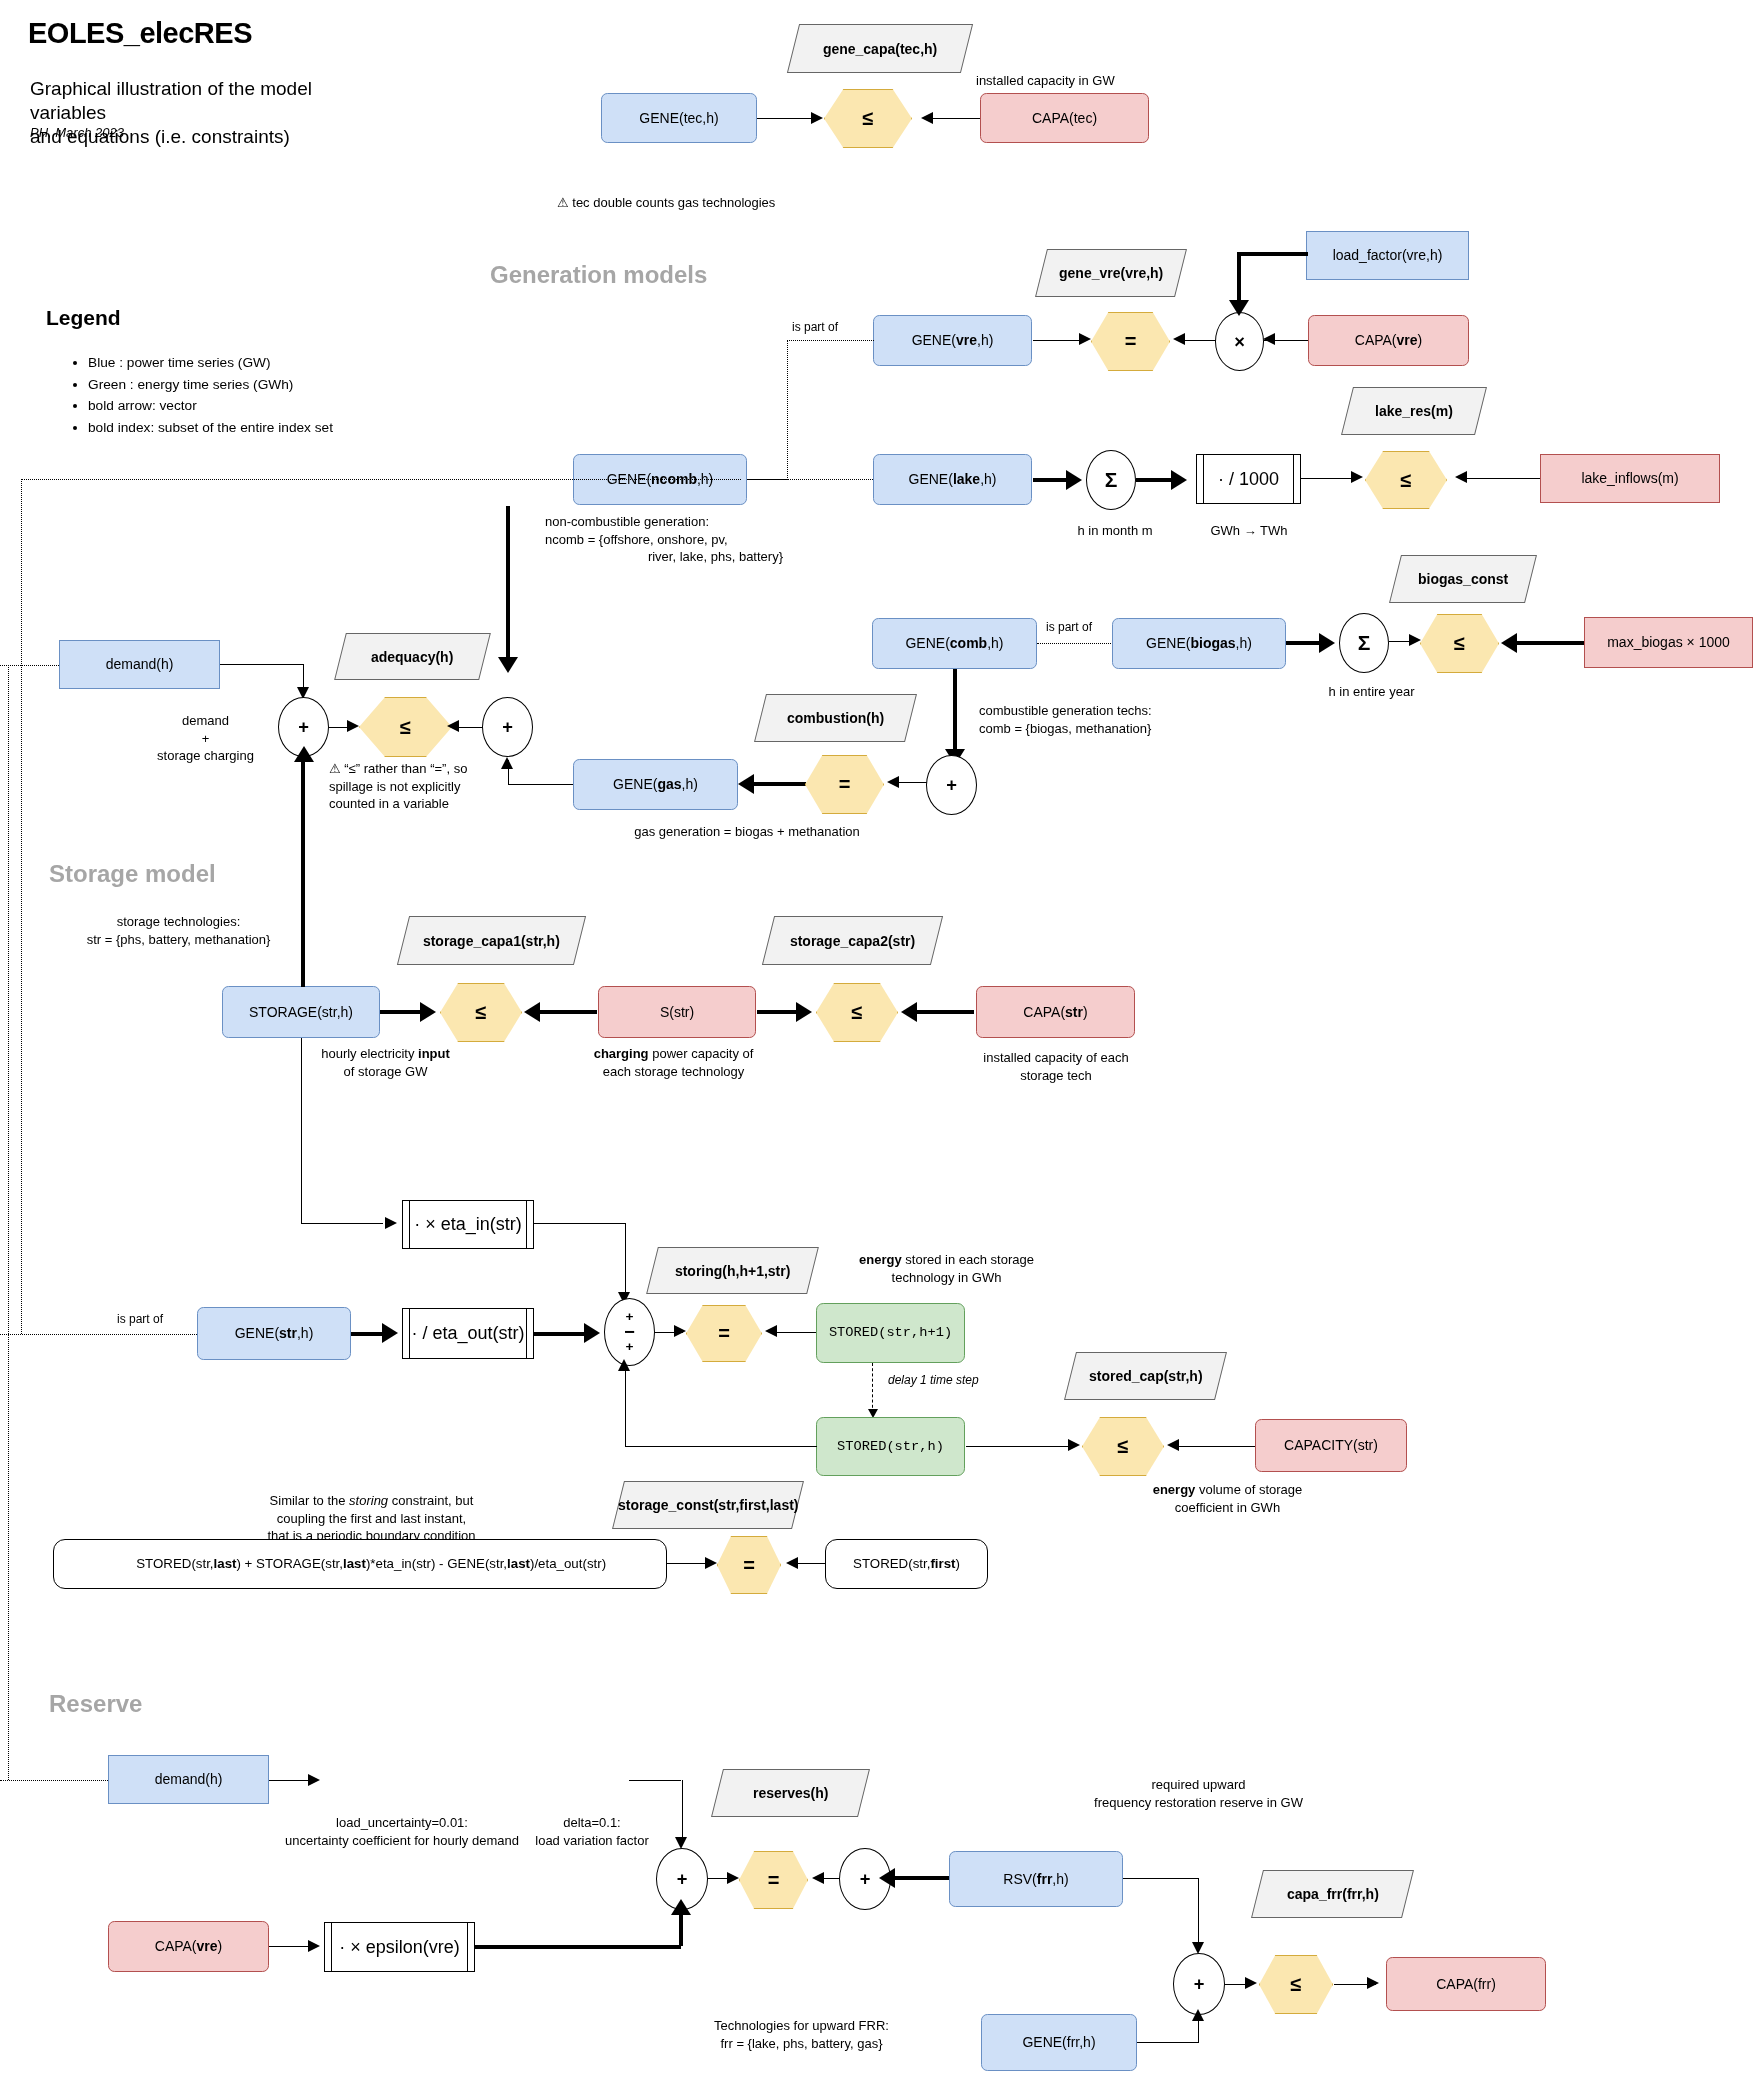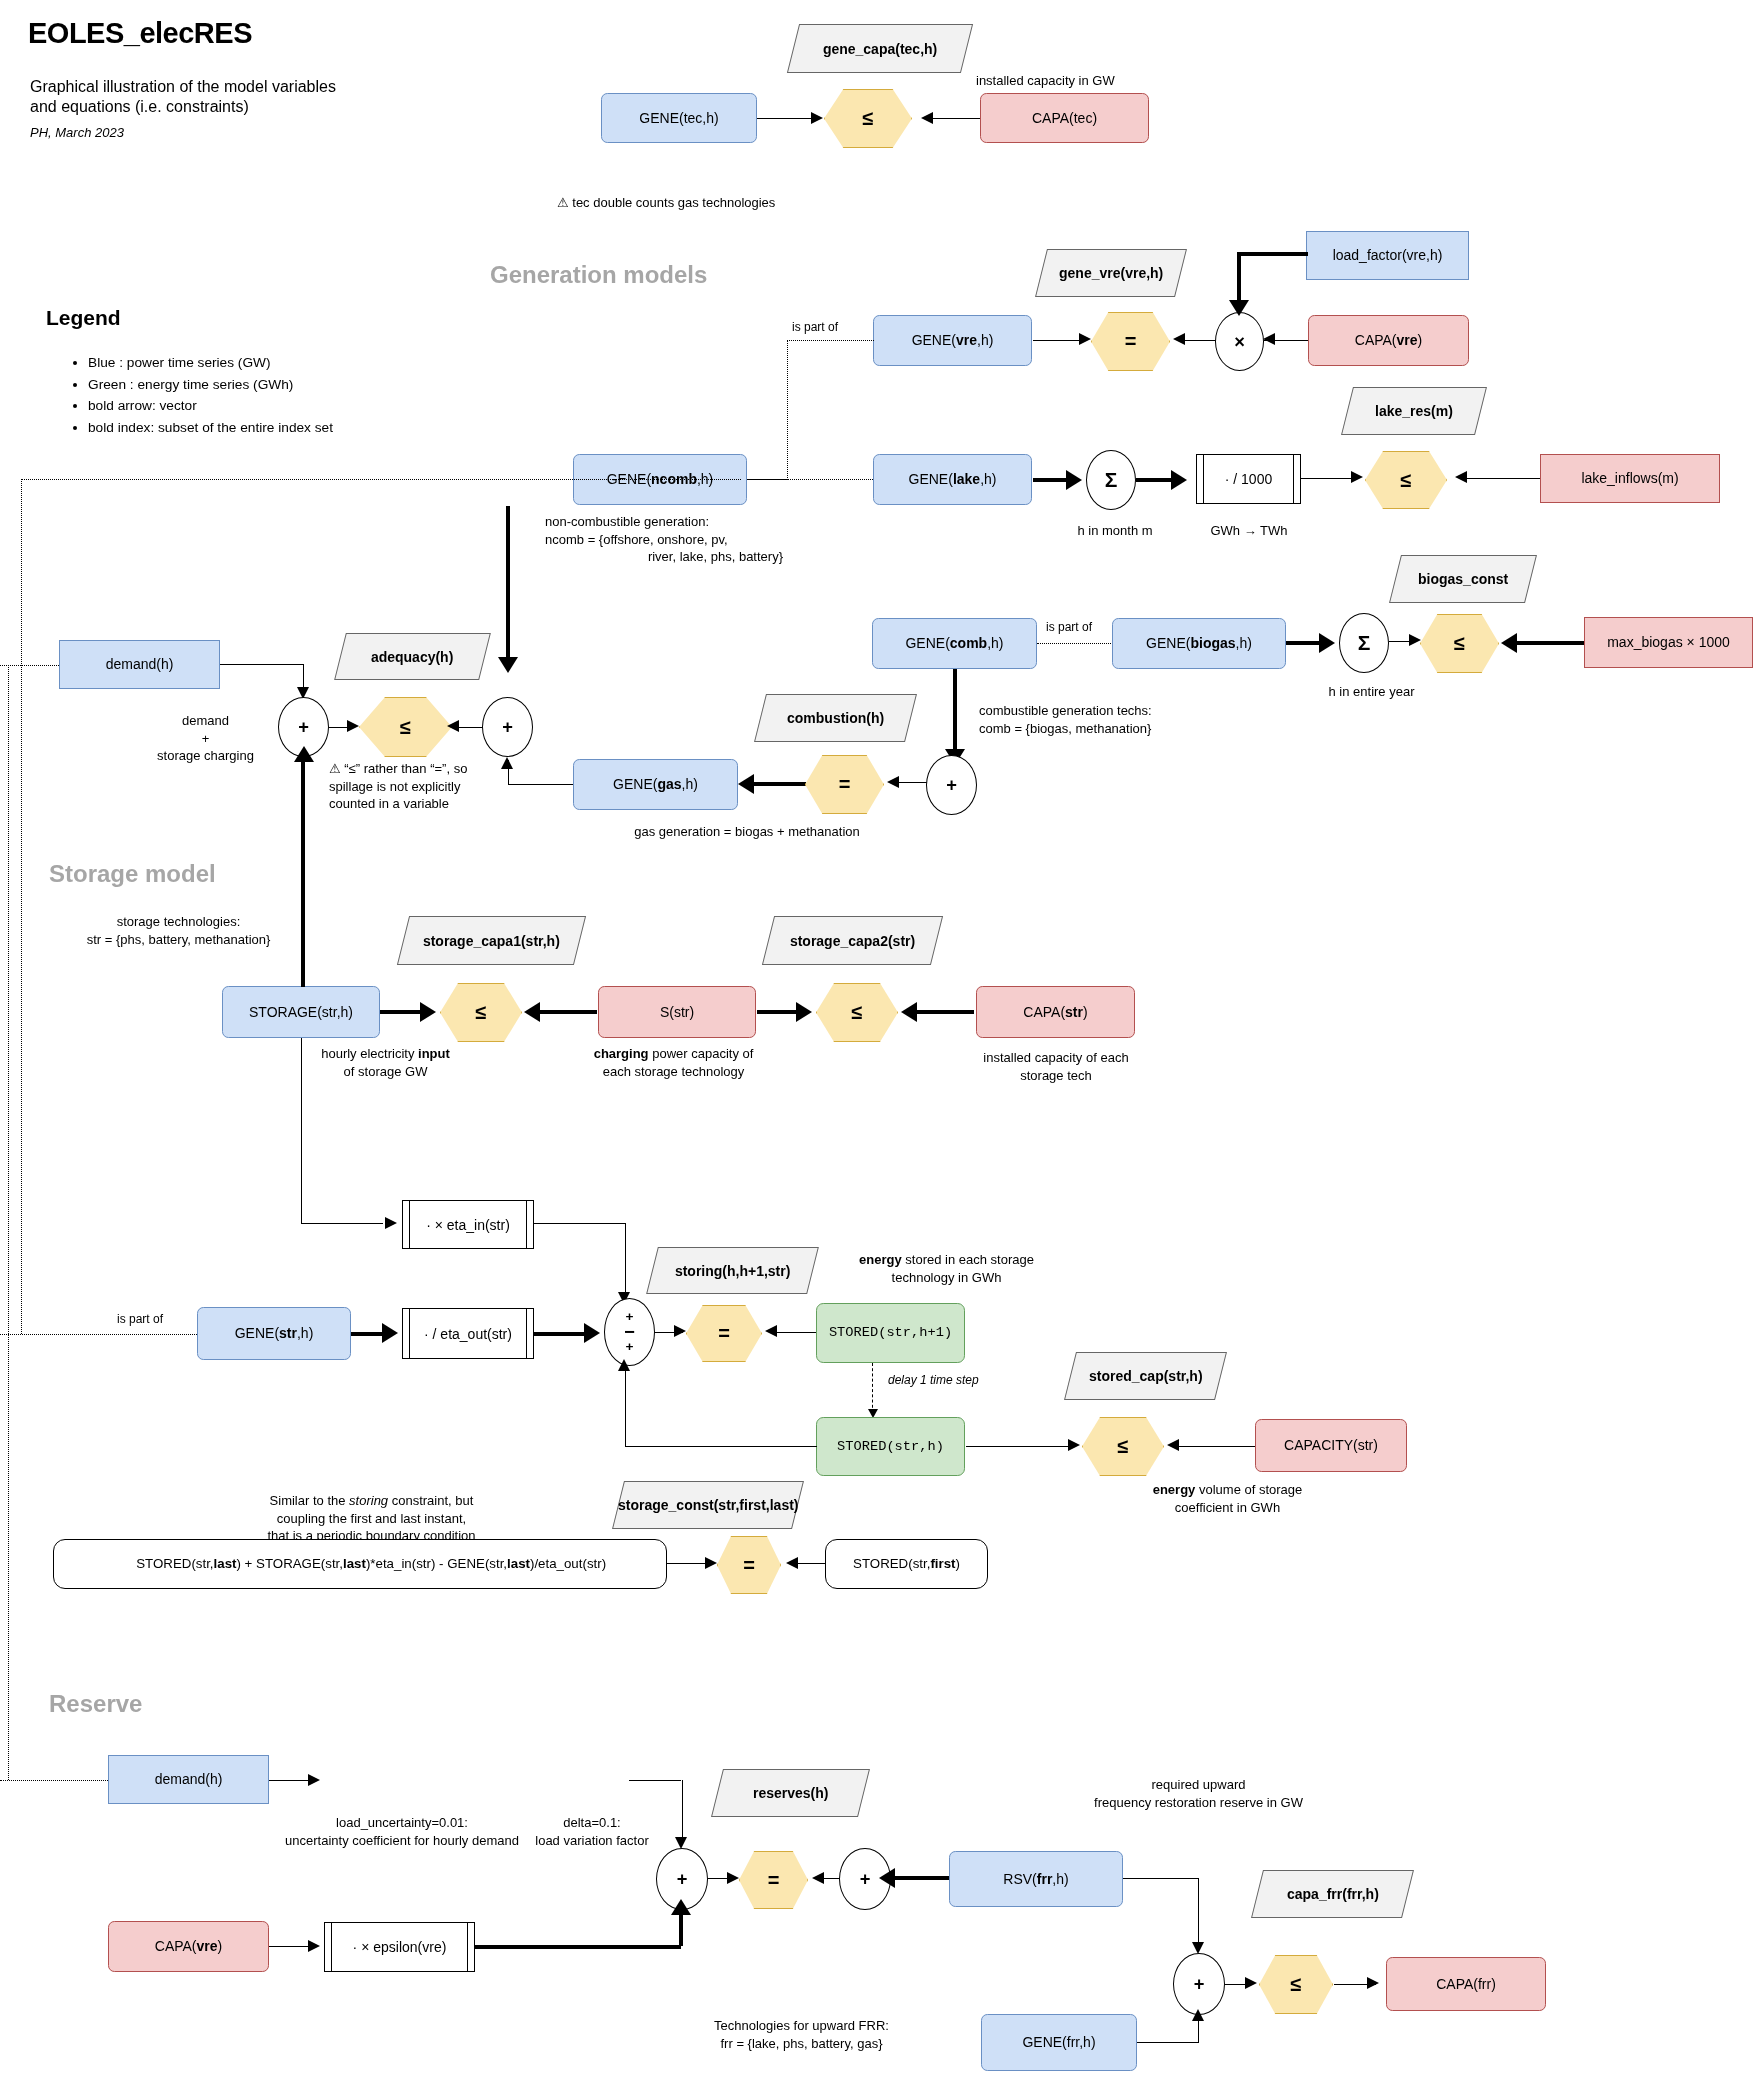--- a/index.html
+++ b/index.html
@@ -3,21 +3,21 @@
 <meta charset="utf-8">
 <style>
   html,body{margin:0;padding:0;background:#ffffff;}
   body{font-family:"Liberation Sans", sans-serif;color:#000;}
   #canvas{position:relative;width:1760px;height:2077px;background:#fff;overflow:hidden;}
 
   .abs{position:absolute;box-sizing:border-box;}
 
   
   .title{font-size:29px;font-weight:bold;letter-spacing:-0.5px;}
-  .subtitle{font-size:16px;line-height:1.25;}
+  .subtitle{font-size:19px;line-height:1.25;}
   .byline{font-size:13px;font-style:italic;}
   .section-h{font-size:24px;font-weight:bold;color:#a6a6a6;}
   .legend-h{font-size:21px;font-weight:bold;}
   .legend-list{font-size:13.7px;line-height:1.45;margin:0;padding-left:19px;}
   .legend-list li{margin:0 0 1.8px 0;}
   .note{font-size:13px;line-height:1.35;}
   .note.c{text-align:center;}
   .small{font-size:12px;}
   .ital{font-style:italic;}
   b{font-weight:bold;}
@@ -27,21 +27,21 @@
         font-size:14px;line-height:1.15;padding:1.8px 3.7px;}
   .blue{background:#cfe0f7;border:1.4px solid #6a90c4;border-radius:6.4px;}
   .blue.sq{border-radius:0;}
   .red{background:#f5cdcd;border:1.4px solid #b3504f;border-radius:6.4px;}
   .red.sq{border-radius:0;}
   .green{background:#cfe7cc;border:1.4px solid #63a05c;border-radius:7.3px;font-family:"Liberation Mono",monospace;font-size:13.7px;}
   .plain{background:#fff;border:1.4px solid #000;border-radius:12px;font-size:13.3px;}
 
   
   .proc{background:#fff;border:1.4px solid #000;display:flex;align-items:center;justify-content:center;
-        font-size:14px;}
+        font-size:18px;}
   .proc::before,.proc::after{content:"";position:absolute;top:0;bottom:0;width:0;border-left:1.4px solid #000;}
   .proc::before{left:6.4px;}
   .proc::after{right:6.4px;}
 
   
   .tag{background:#f2f2f2;border:1.4px solid #666;display:flex;align-items:center;justify-content:center;
        font-size:14px;font-weight:bold;transform:skewX(-14deg);}
   .tag span{display:block;transform:skewX(14deg);white-space:nowrap;}
 
   

